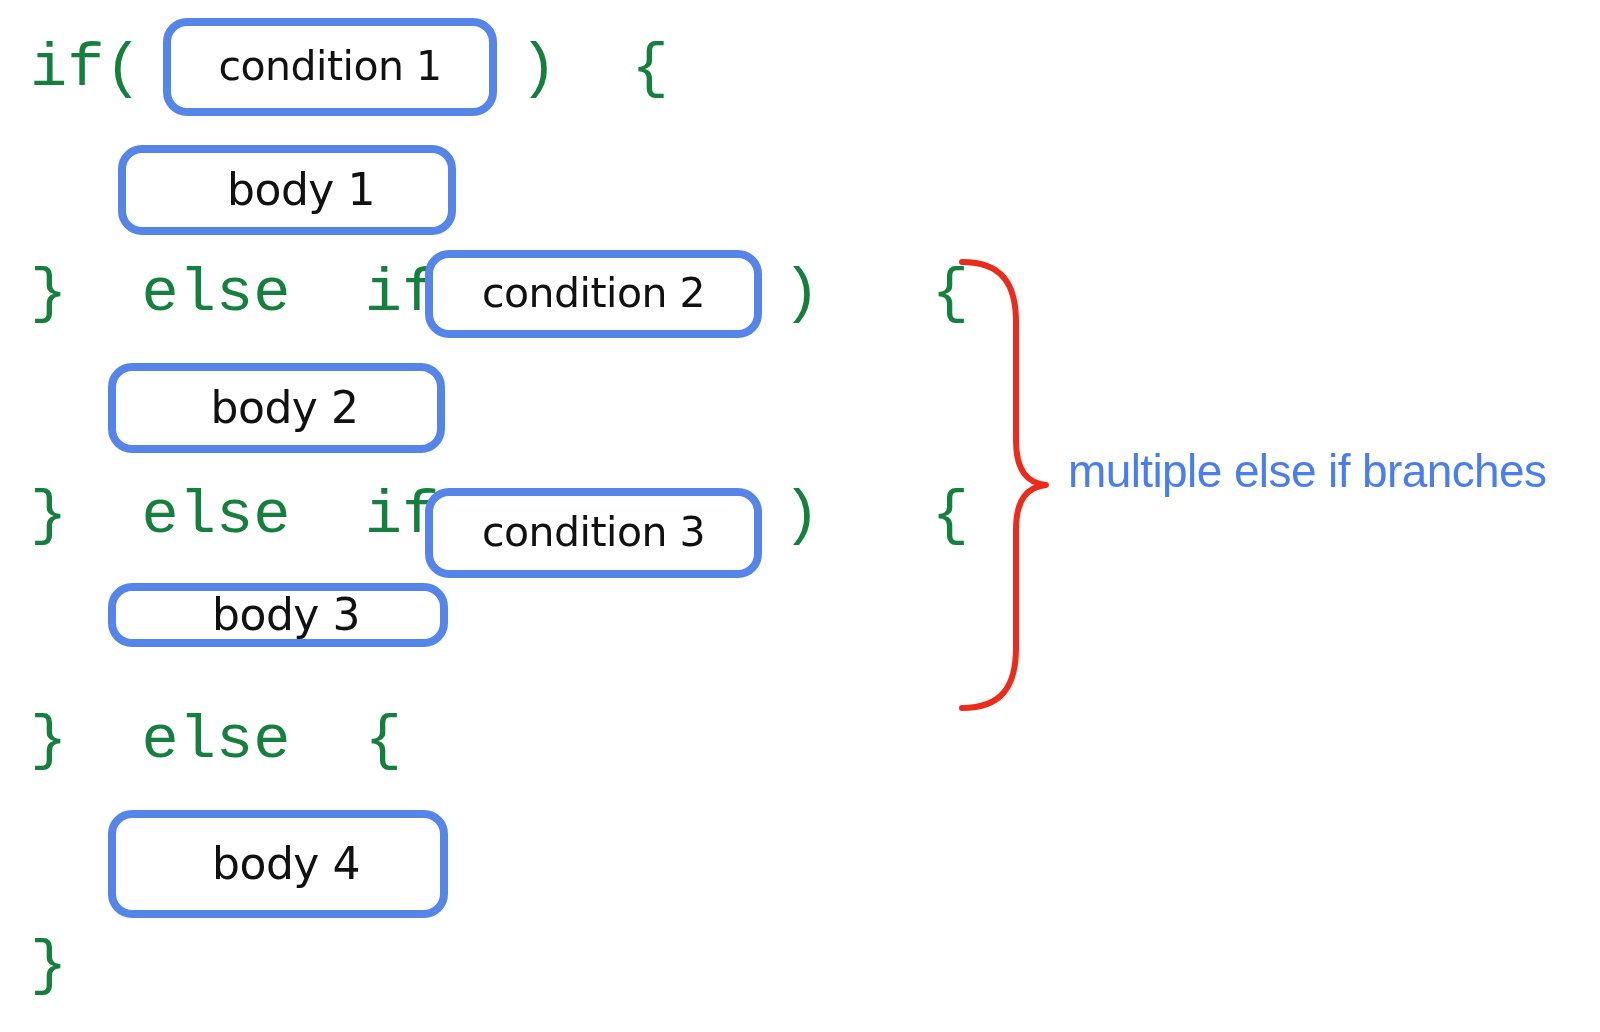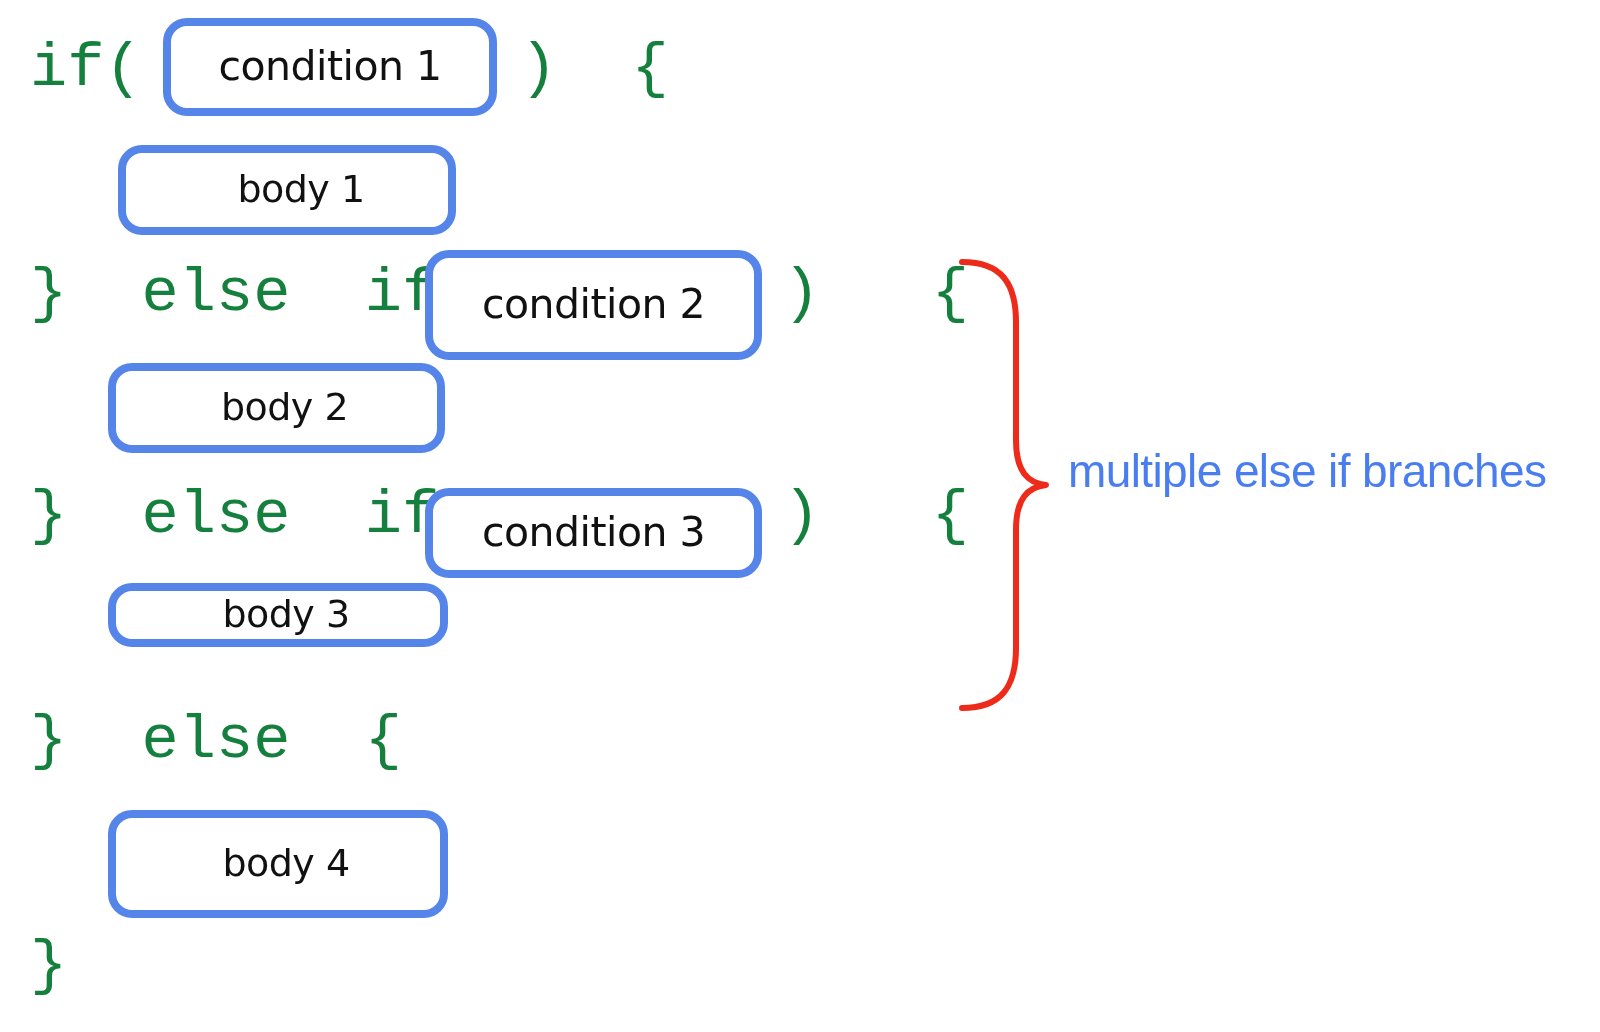--- a/index.html
+++ b/index.html
@@ -46,21 +46,21 @@
   .box-label {
     font-family: "DejaVu Sans", "Liberation Sans", sans-serif;
     font-size: 41px;
     font-weight: 500;
     color: #111111;
     letter-spacing: -0.5px;
     white-space: nowrap;
     transform: translateY(-1px);
   }
   .box-cond .box-label { font-size: 41px; }
-  .box-body .box-label { font-size: 38px; }
+  .box-body .box-label { font-size: 44px; }
 
   
   .nudge-right .box-label { transform: translate(14px, -1px); }
   .nudge-right-sm .box-label { transform: translate(8px, -1px); }
 
   
   .brace-svg {
     position: absolute;
     left: 930px;
     top: 240px;
@@ -92,21 +92,21 @@
   </div>
 
   <div class="code" style="left:520px; top:38px;">)  {</div>
 
   <div class="box box-body nudge-right" style="left:118px; top:145px; width:338px; height:90px; border-color:#5585E8;">
     <span class="box-label">body 1</span>
   </div>
 
   <div class="code" style="left:30px; top:263px;">}  else  if(</div>
 
-  <div class="box box-cond" style="left:425px; top:250px; width:337px; height:110px; border-color:#5585E8;">
+  <div class="box box-cond" style="left:425px; top:250px; width:337px; height:88px; border-color:#5585E8;">
     <span class="box-label">condition 2</span>
   </div>
 
   <div class="code" style="left:783px; top:263px;">)   {</div>
 
   <div class="box box-body nudge-right-sm" style="left:108px; top:363px; width:337px; height:90px; border-color:#5585E8;">
     <span class="box-label">body 2</span>
   </div>
 
   <div class="code" style="left:30px; top:485px;">}  else  if(</div>

